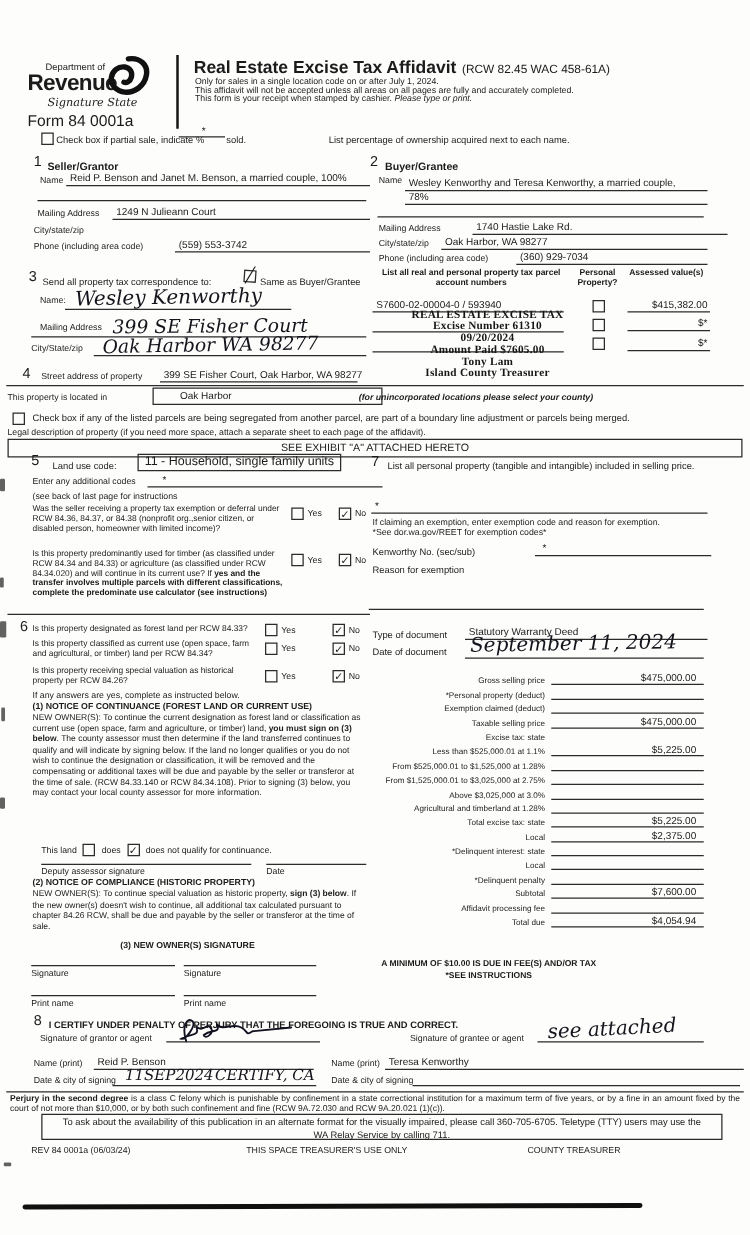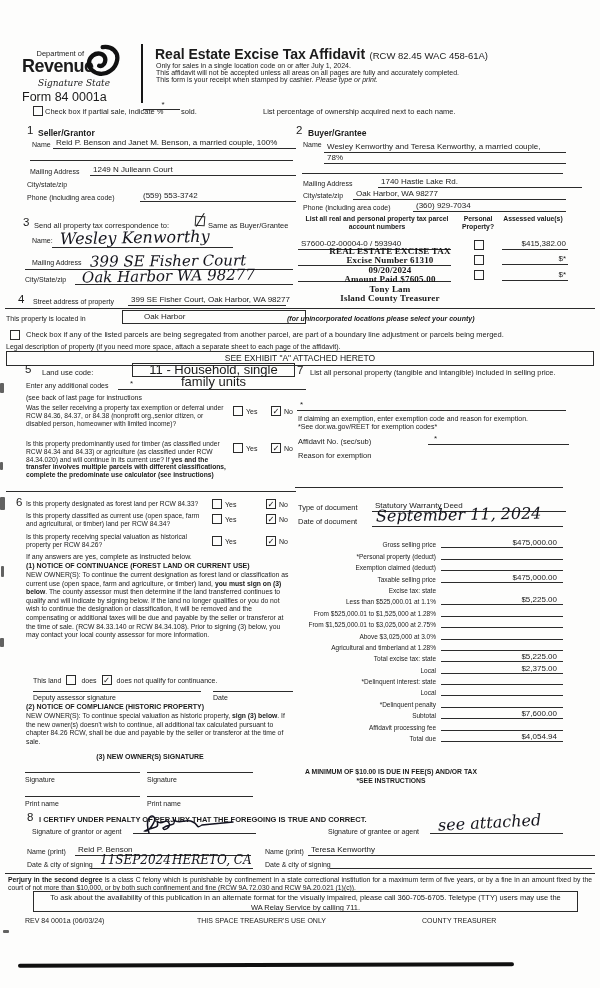--- a/index.html
+++ b/index.html
@@ -138,21 +138,21 @@
   <span class="a lbl" style="left:6px;top:315px">This property is located in</span>
   <div class="bx" style="left:122px;top:310px;width:161px;height:12px;font-size:8px;line-height:12px;padding-left:21px;white-space:nowrap">Oak Harbor</div>
   <span class="a lbl b i" style="left:287px;top:315px">(for unincorporated locations please select your county)</span>
   <span class="cb a" style="left:10px;top:330px"></span>
   <div class="a s75" style="left:26px;top:330px">Check box if any of the listed parcels are being segregated from another parcel, are part of a boundary line adjustment or parcels being merged.</div>
   <div class="a lbl" style="left:6px;top:343px">Legal description of property (if you need more space, attach a separate sheet to each page of the affidavit).</div>
   <div class="bx c" style="left:6px;top:351px;width:586px;height:13px;font-size:8.5px;line-height:13px">SEE EXHIBIT "A" ATTACHED HERETO</div>
 
   <span class="a secnum" style="left:25px;top:363px">5</span>
   <span class="a s75" style="left:42px;top:368px">Land use code:</span>
-  <div class="bx c" style="left:132px;top:363px;width:161px;height:12px;font-size:13px;line-height:12px">11 - Household, single family units</div>
+  <div class="bx c" style="left:110px;top:363px;width:161px;height:12px;font-size:10px;line-height:12px">11 - Household, single family units</div>
   <span class="a lbl" style="left:26px;top:382px">Enter any additional codes</span>
   <div class="fld" style="left:118px;top:378px;width:176px;padding-left:12px">*</div>
   <div class="a lbl" style="left:26px;top:394px">(see back of last page for instructions</div>
 
   <div class="a q" style="left:26px;top:404px;width:204px">Was the seller receiving a property tax exemption or deferral under RCW 84.36, 84.37, or 84.38 (nonprofit org.,senior citizen, or disabled person, homeowner with limited income)?</div>
   <span class="a cbrow" style="left:233px;top:406px">
       <span class="cb"></span>
       <span>Yes</span>
     </span>
   <span class="a cbrow" style="left:271px;top:406px">
@@ -171,21 +171,21 @@
       <span class="cb">✓</span>
       <span>No</span>
     </span>
   <div class="hrule" style="left:6px;top:491px;width:290px;border-top-width:1.5px"></div>
 
   <span class="a secnum" style="left:297px;top:364px">7</span>
   <div class="a s75" style="left:310px;top:368px;width:262px;white-space:normal;line-height:9px">List all personal property (tangible and intangible) included in selling price.</div>
   <div class="fld" style="left:297px;top:399px;width:266px">*</div>
   <div class="a lbl" style="left:298px;top:415px">If claiming an exemption, enter exemption code and reason for exemption.</div>
   <div class="a lbl" style="left:298px;top:423px">*See dor.wa.gov/REET for exemption codes*</div>
-  <span class="a s75" style="left:298px;top:437px">Affidavit No. (sec/sub)</span>
+  <span class="a s75" style="left:298px;top:437px">Kenworthy No. (sec/sub)</span>
   <div class="fld" style="left:428px;top:433px;width:135px;padding-left:6px">*</div>
   <span class="a s75" style="left:298px;top:451px">Reason for exemption</span>
   <div class="ln" style="left:295px;top:487px;width:268px"></div>
 
   <span class="a secnum" style="left:16px;top:496px">6</span>
   <div class="a q" style="left:26px;top:500px;white-space:nowrap">Is this property designated as forest land per RCW 84.33?</div>
   <span class="a cbrow" style="left:212px;top:499px">
       <span class="cb"></span>
       <span>Yes</span>
     </span>
@@ -350,21 +350,21 @@
   <div class="a hw" style="left:438px;top:813px;font-size:16px;transform:rotate(-3deg)">see attached</div>
 
   <span class="a lbl" style="left:27px;top:848px">Name (print)</span>
   <div class="fld" style="left:75px;top:844px;width:173px">Reid P. Benson</div>
   <span class="a lbl" style="left:265px;top:848px">Name (print)</span>
   <div class="fld" style="left:308px;top:844px;width:284px">Teresa Kenworthy</div>
 
   <span class="a lbl" style="left:27px;top:861px">Date &amp; city of signing</span>
   <div class="ln" style="left:90px;top:868px;width:163px"></div>
   <span class="a hw" style="left:100px;top:853px;font-size:12px">11SEP2024</span>
-  <span class="a hw" style="left:172px;top:853px;font-size:12px">HERETO, CA</span>
+  <span class="a hw" style="left:172px;top:853px;font-size:12px">CERTIFY, CA</span>
   <span class="a lbl" style="left:265px;top:861px">Date &amp; city of signing</span>
   <div class="ln" style="left:330px;top:868px;width:262px"></div>
 
   <div class="hrule" style="left:5px;top:873px;width:590px"></div>
   <div class="a" style="left:8px;top:876px;width:584px;font-size:6.8px;line-height:8px;text-align:justify">
     <span class="b">Perjury in the second degree</span><span> is a class C felony which is punishable by confinement in a state correctional institution for a maximum term of five years, or by a fine in an amount fixed by the court of not more than $10,000, or by both such confinement and fine (RCW 9A.72.030 and RCW 9A.20.021 (1)(c)).</span>
   </div>
   <div class="bx c" style="left:33px;top:891px;width:545px;height:21px;font-size:7.5px;line-height:10px;padding:1px 14px;box-sizing:border-box">To ask about the availability of this publication in an alternate format for the visually impaired, please call 360-705-6705. Teletype (TTY) users may use the WA Relay Service by calling 711.</div>
 
   <span class="a lbl" style="left:25px;top:917px">REV 84 0001a (06/03/24)</span>

